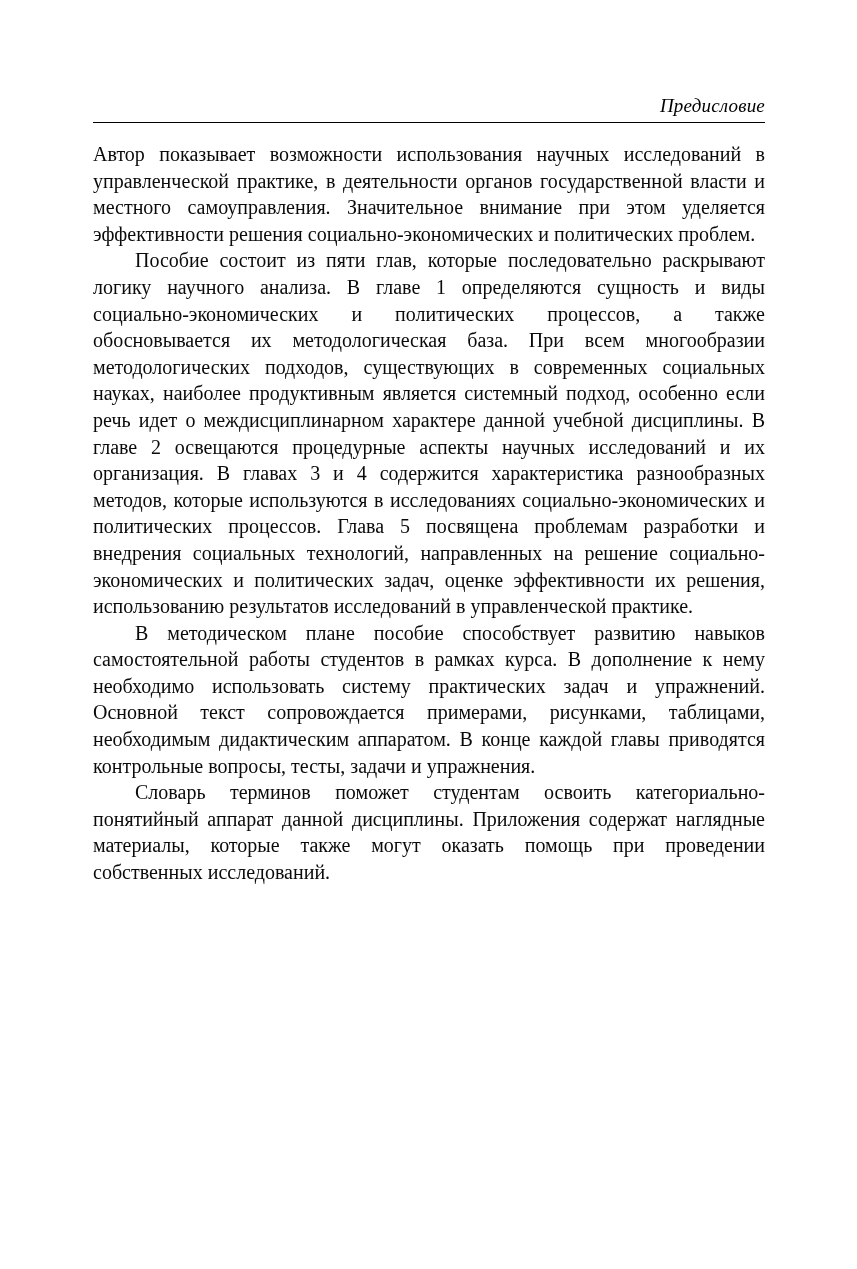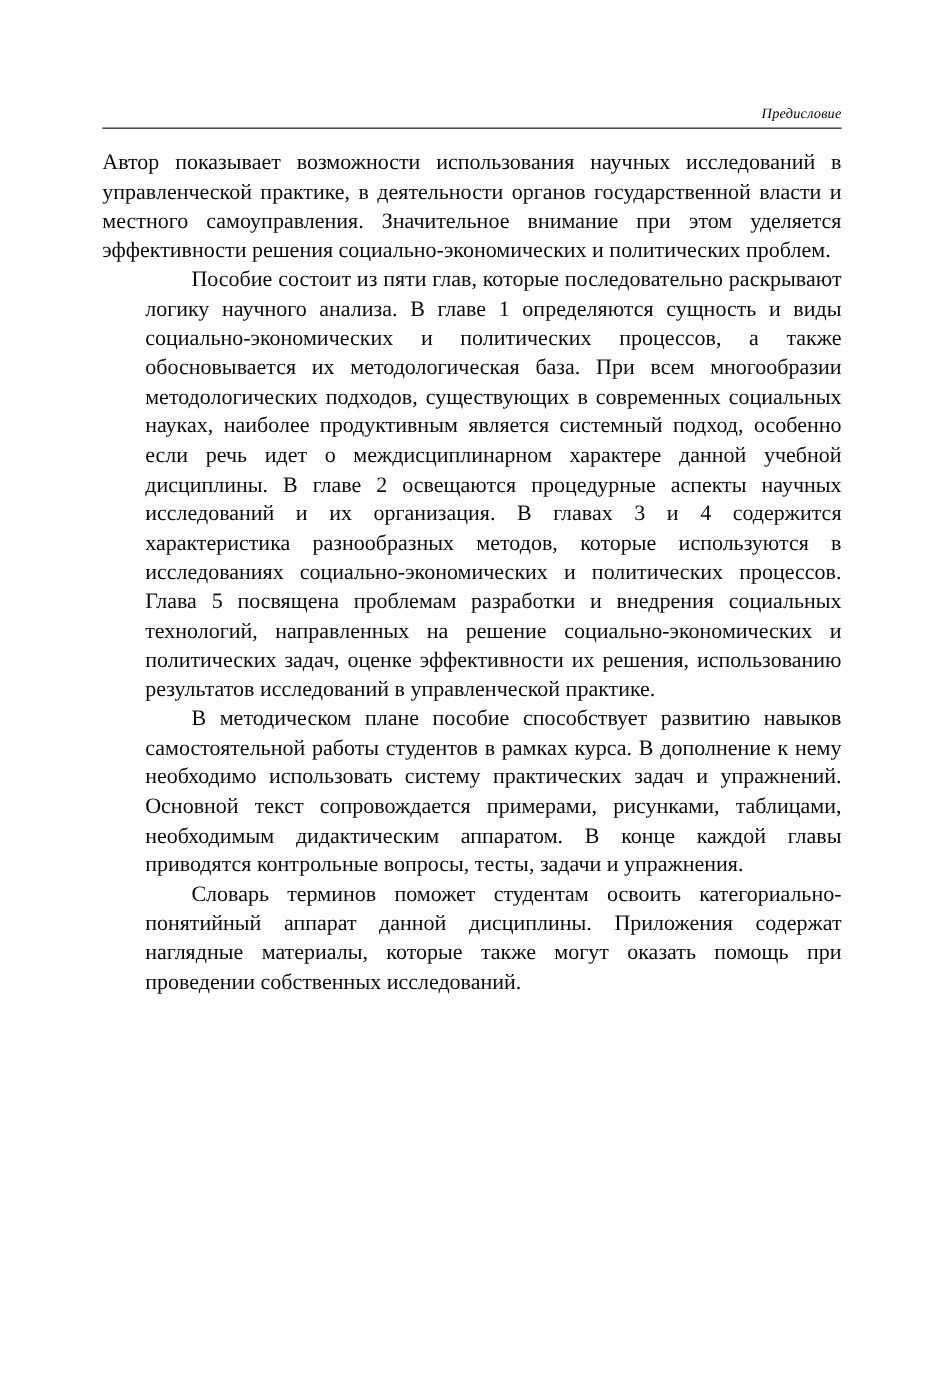--- a/index.html
+++ b/index.html
@@ -25,42 +25,41 @@
   }
   .content {
     position: absolute;
     left: 93px;
     top: 95px;
     width: 672px;
   }
   .header {
     text-align: right;
     font-style: italic;
-    font-size: 13px;
+    font-size: 19px;
     letter-spacing: 0.2px;
     padding-bottom: 5px;
     color: #000;
   }
   .rule {
     border-bottom: 1.2px solid #000;
     width: 100%;
     margin-bottom: 18px;
   }
   .body-text p {
     margin: 0;
     font-size: 20px;
     line-height: 26.6px;
     text-align: justify;
     text-justify: inter-word;
     hyphens: none;
     color: #0a0a0a;
   }
   .body-text p.indent {
     text-indent: 42px;
-    margin-left: 39px;
   }
   .body-text p.noindent {
     text-indent: 0;
   }
 </style>
 </head>
 <body>
 
 <div class="page">
   <div class="content">

